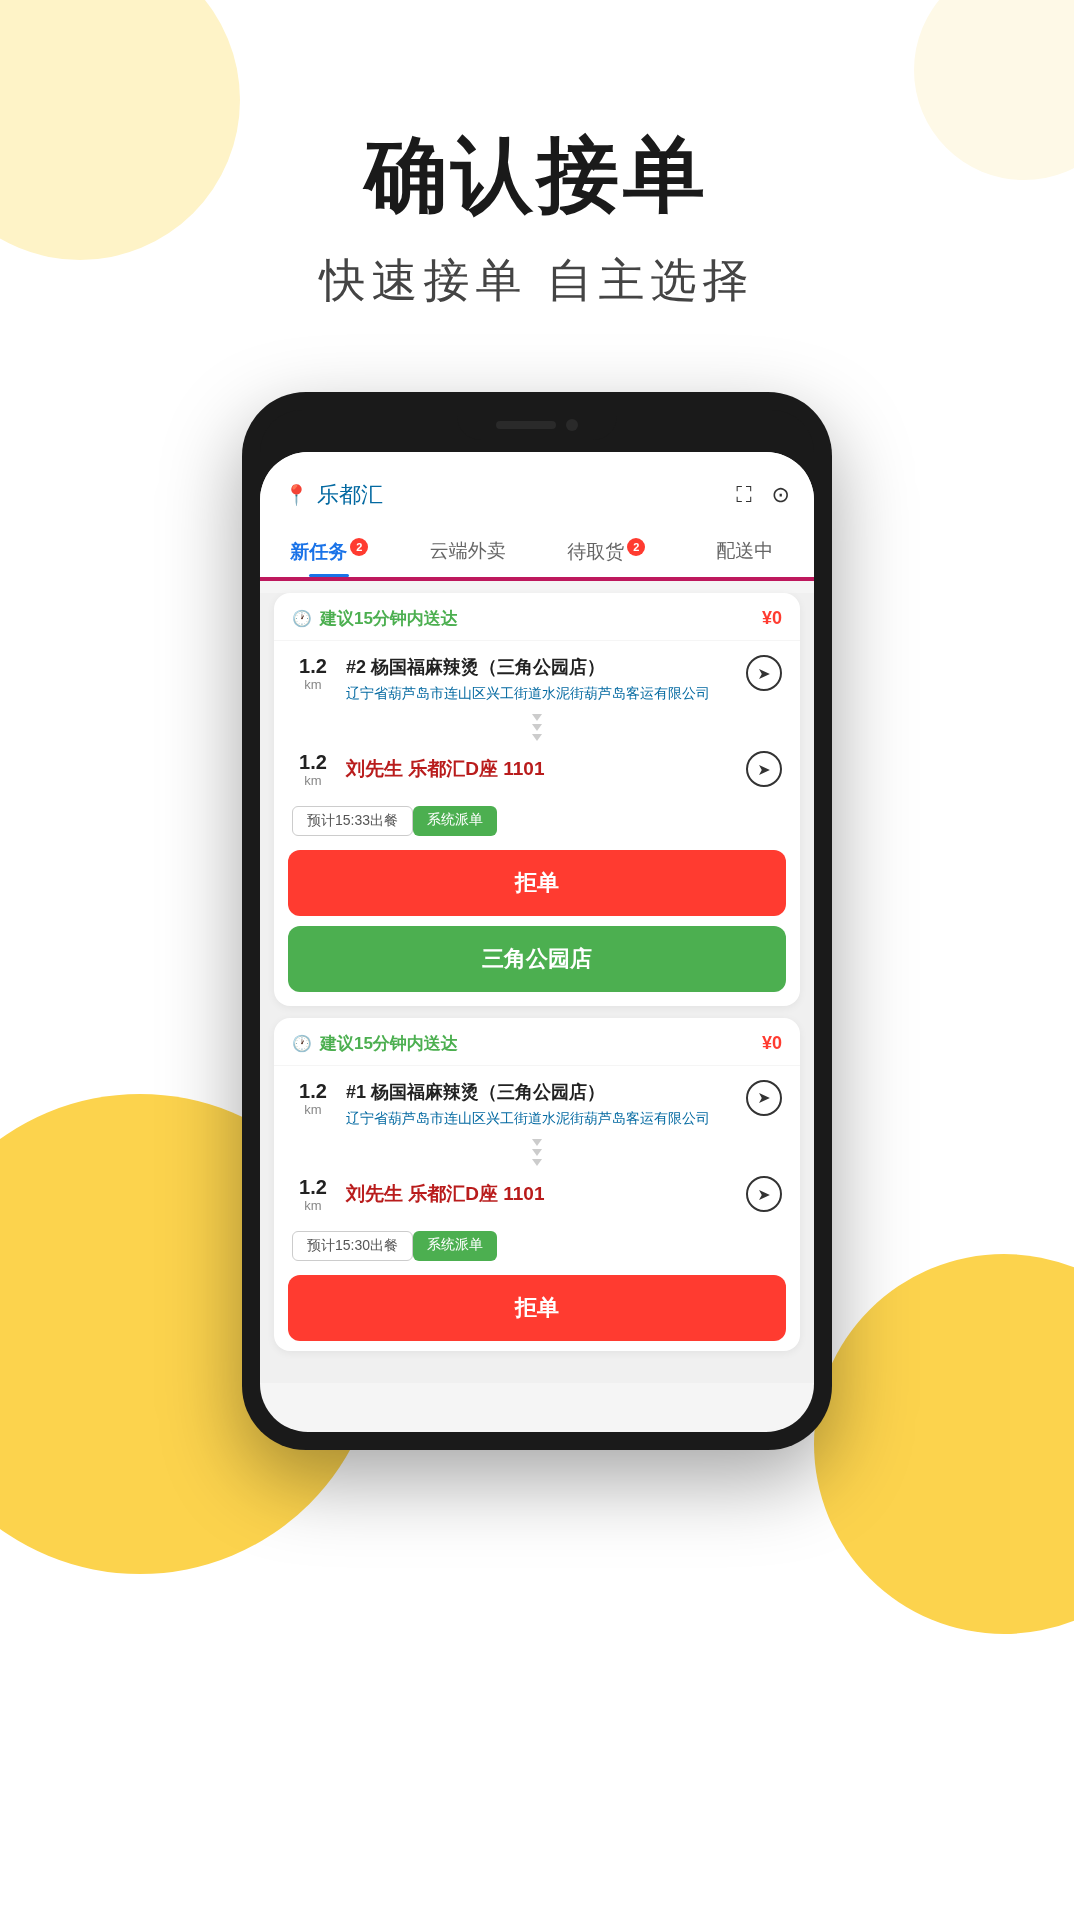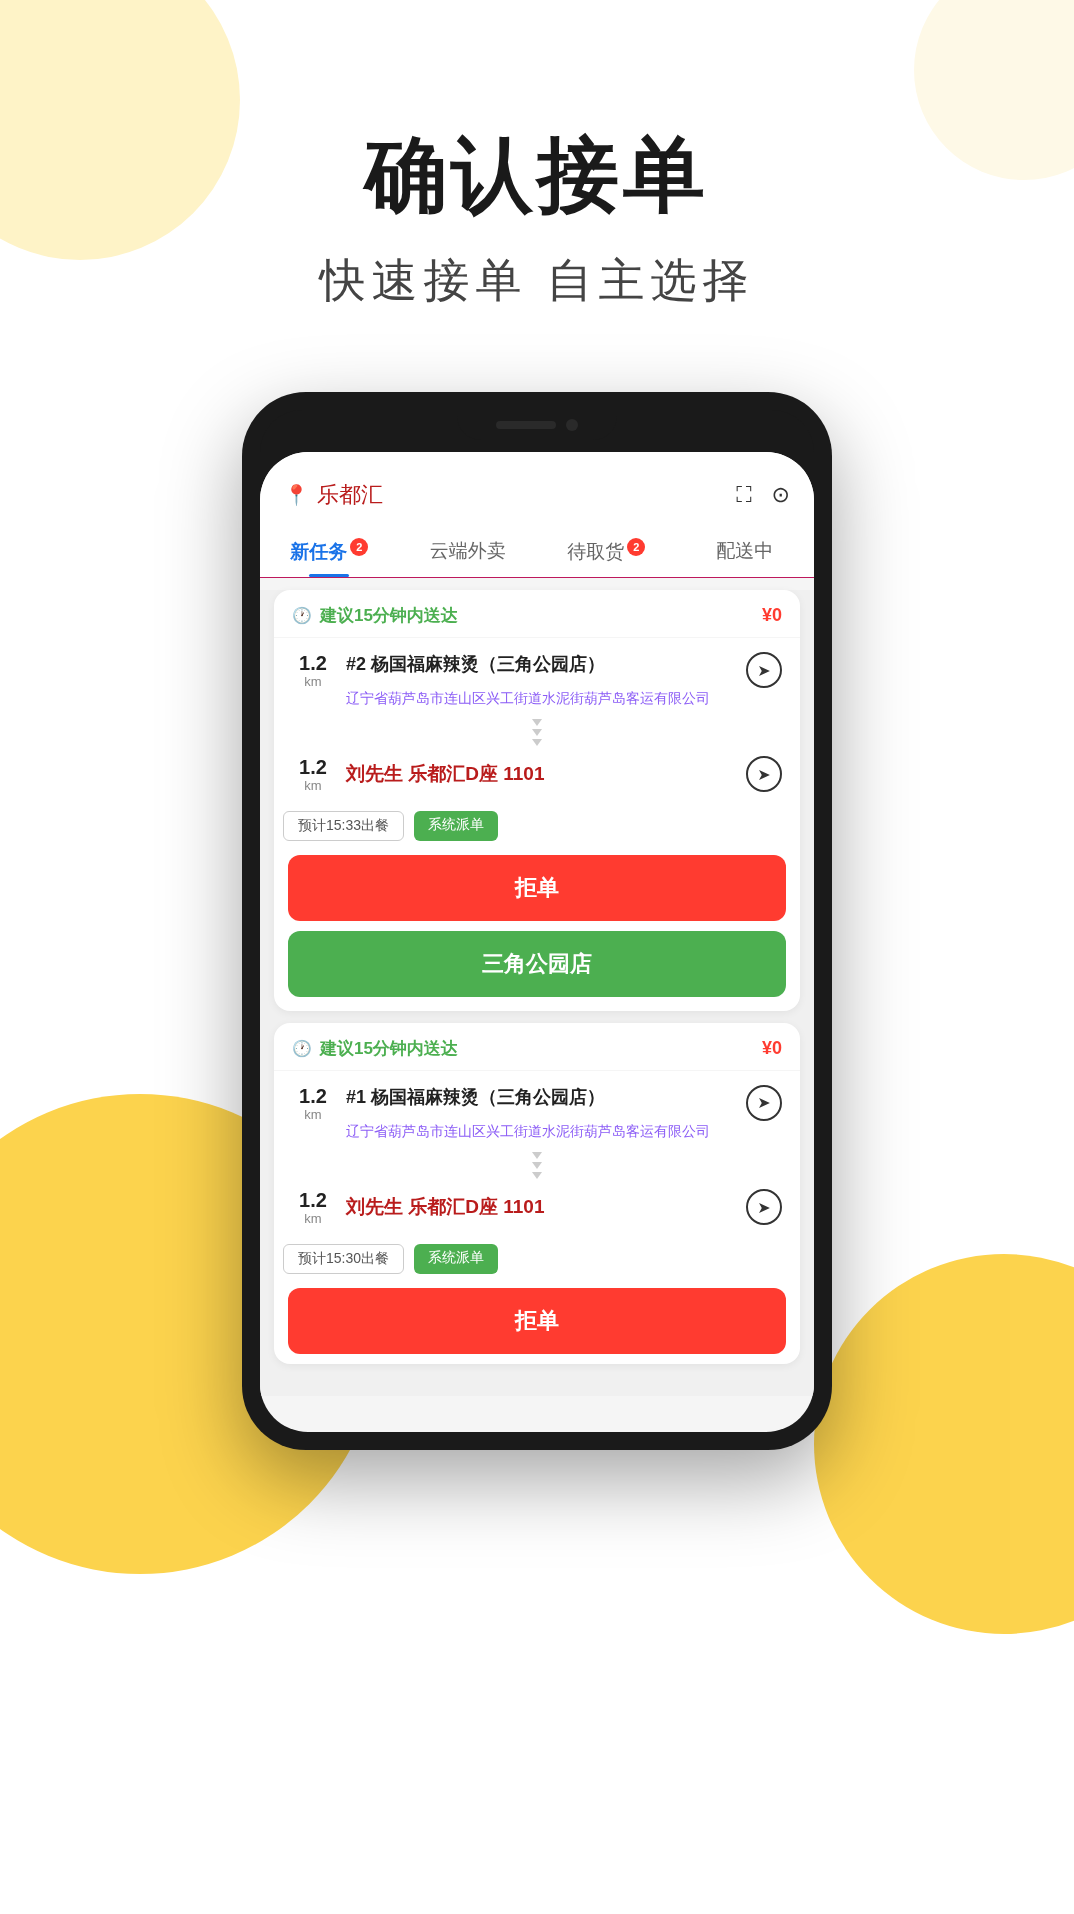--- a/index.html
+++ b/index.html
@@ -169,39 +169,39 @@
     }
 
     .location-icon {
       color: #1a73e8;
       font-size: 20px;
     }
 
     .location-text {
       font-size: 22px;
       font-weight: 500;
-      color: #b91c1c;
+      color: #0369a1;
       text-align: center;
     }
 
     .location-right {
       display: flex;
       align-items: center;
       gap: 20px;
     }
 
     .icon-btn {
       font-size: 22px;
       color: #333;
     }
 
     
     .tabs-bar {
       display: flex;
-      border-bottom: 1px solid #be185d;
+      border-bottom: 4px solid #be185d;
       background: #fff;
     }
 
     .tab-item {
       flex: 1;
       text-align: center;
       padding: 14px 4px 12px;
       font-size: 19px;
       color: #666;
       position: relative;
@@ -316,22 +316,22 @@
 
     .restaurant-name {
       font-size: 18px;
       font-weight: 600;
       color: #222;
       line-height: 1.4;
     }
 
     .restaurant-address {
       font-size: 14px;
-      color: #8b5cf6;
-      margin-top: 12px;
+      color: #0369a1;
+      margin-top: 4px;
       line-height: 1.4;
     }
 
     .nav-icon {
       width: 36px;
       height: 36px;
       border: 2px solid #333;
       border-radius: 50%;
       display: flex;
       align-items: center;
@@ -366,22 +366,21 @@
 
     .customer-name {
       font-size: 19px;
       font-weight: 600;
       color: #b91c1c;
       flex: 1;
     }
 
     .order-tags {
       display: flex;
-      gap: 10px;
-      padding: 4px 9px 14px;
+      padding: 4px 18px 14px;
       flex-wrap: wrap;
     }
 
     .tag {
       padding: 5px 14px;
       border-radius: 6px;
       font-size: 14px;
       font-weight: 500;
     }
 

